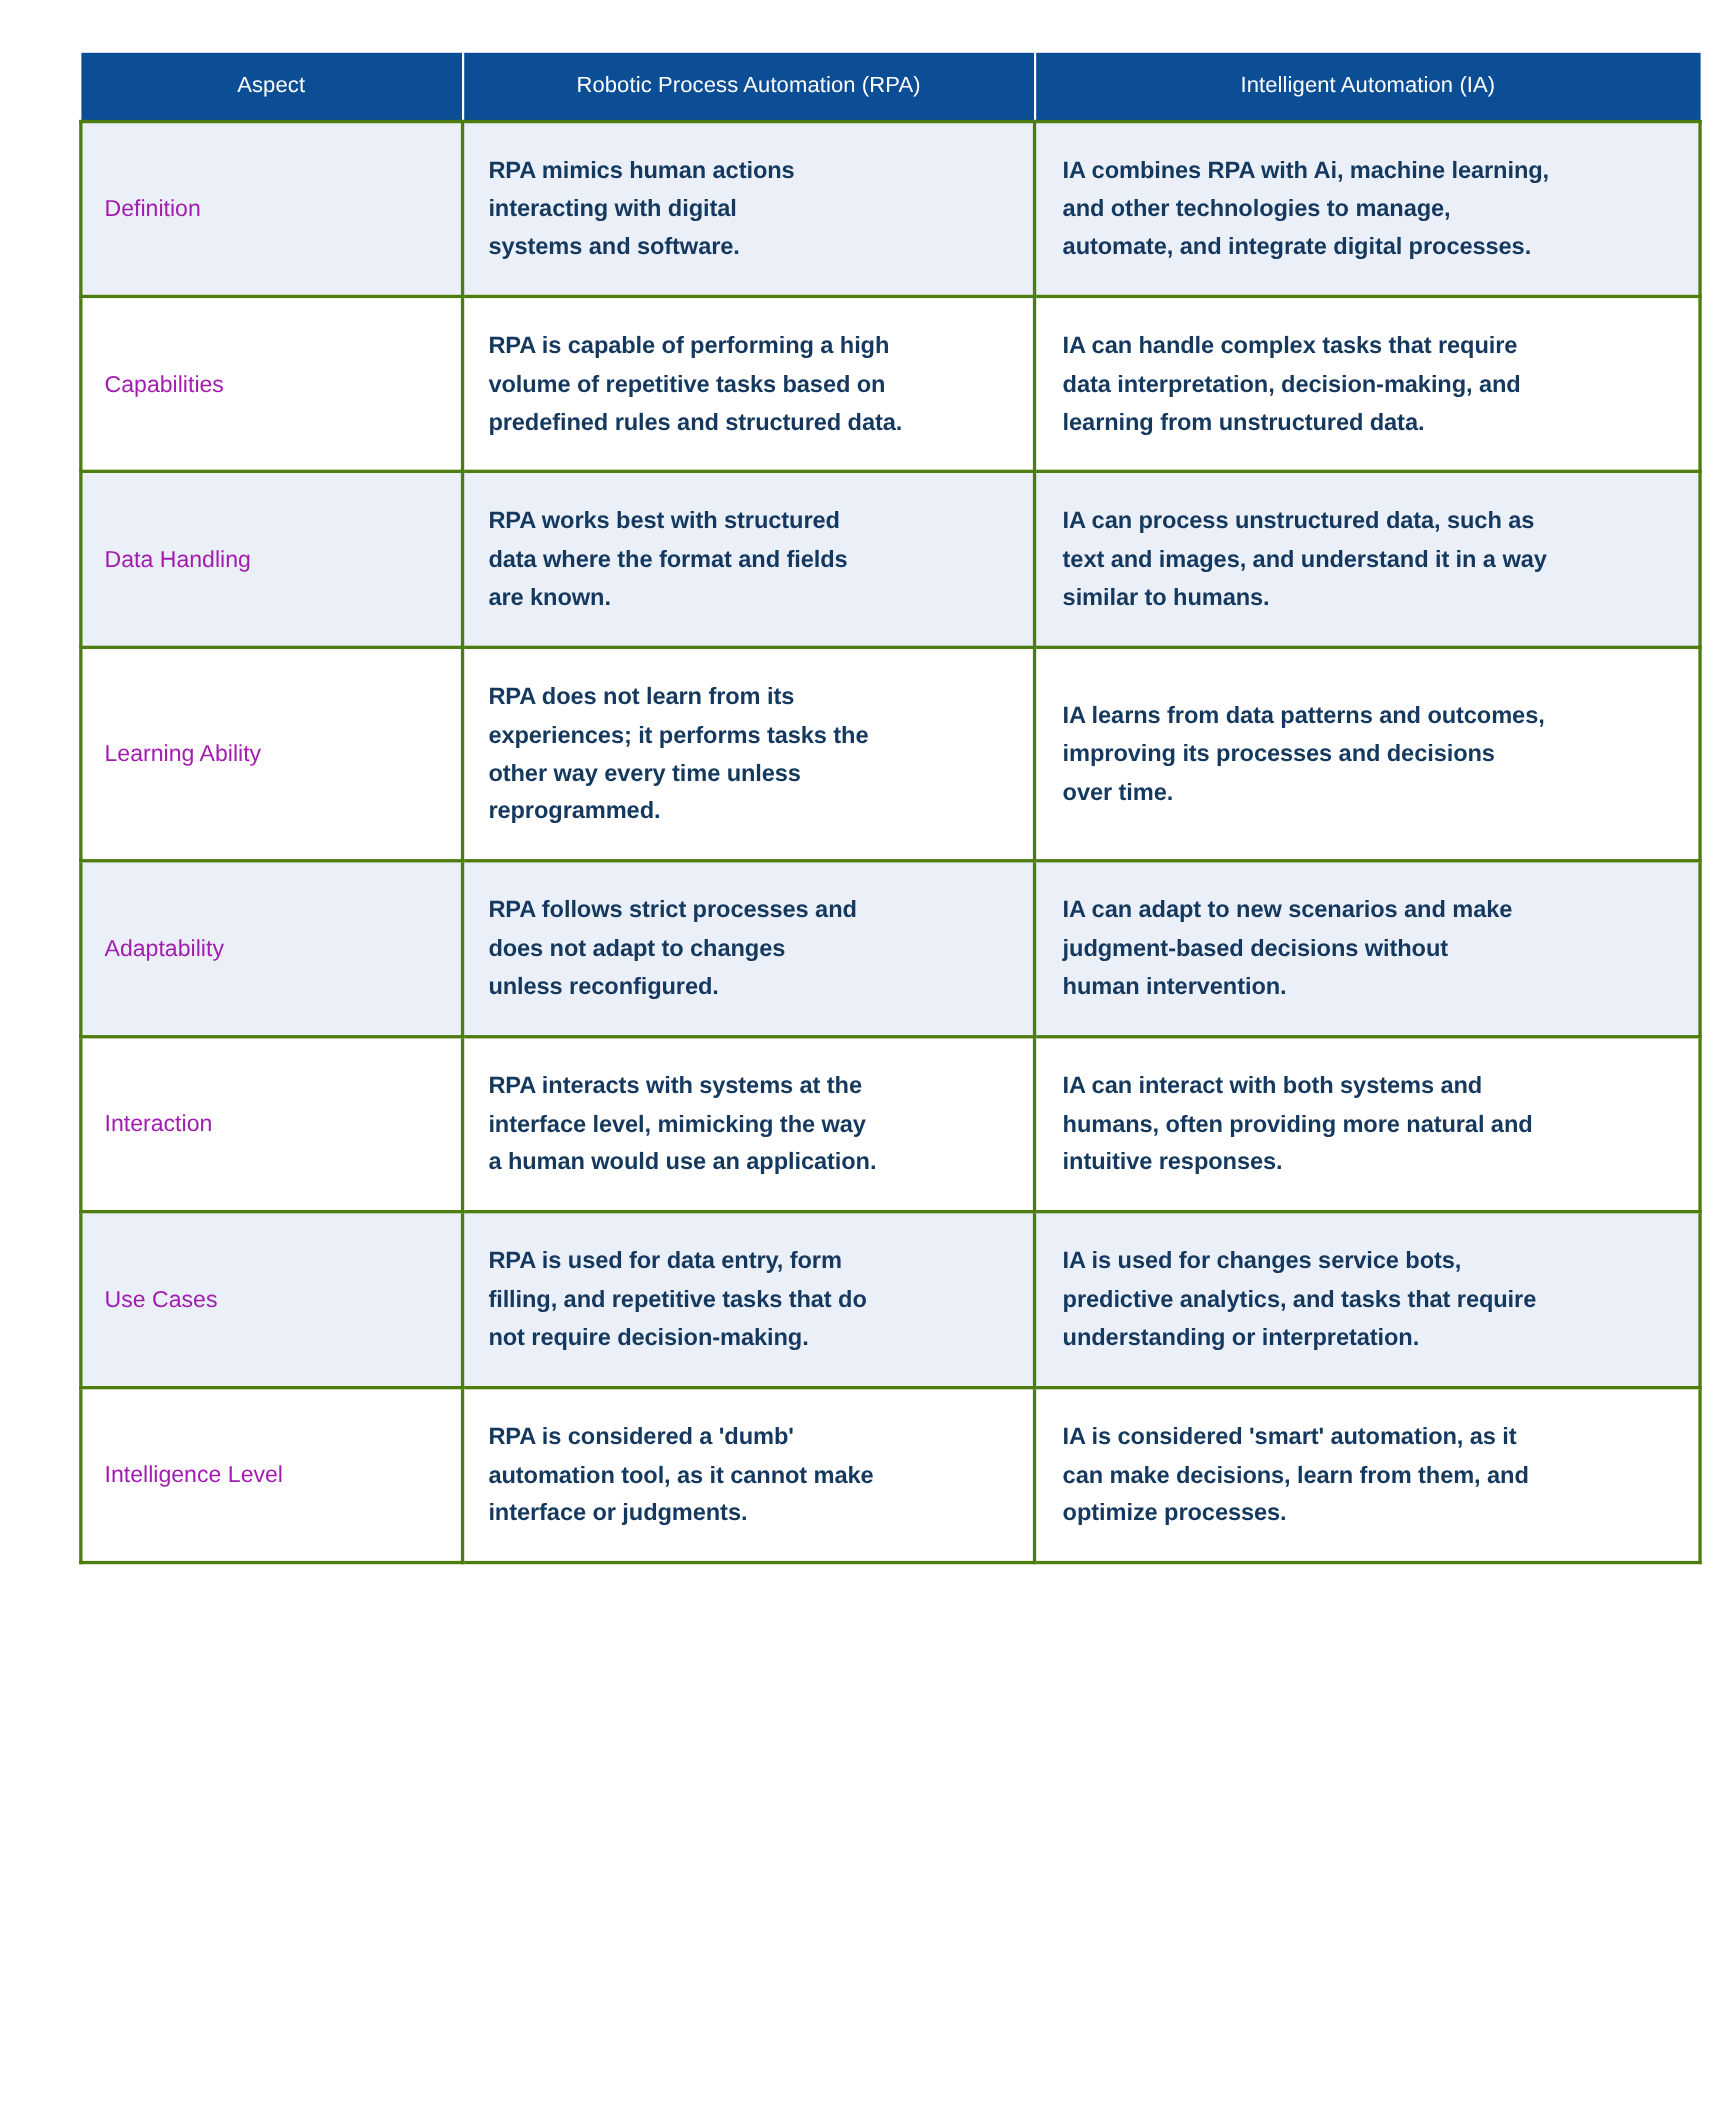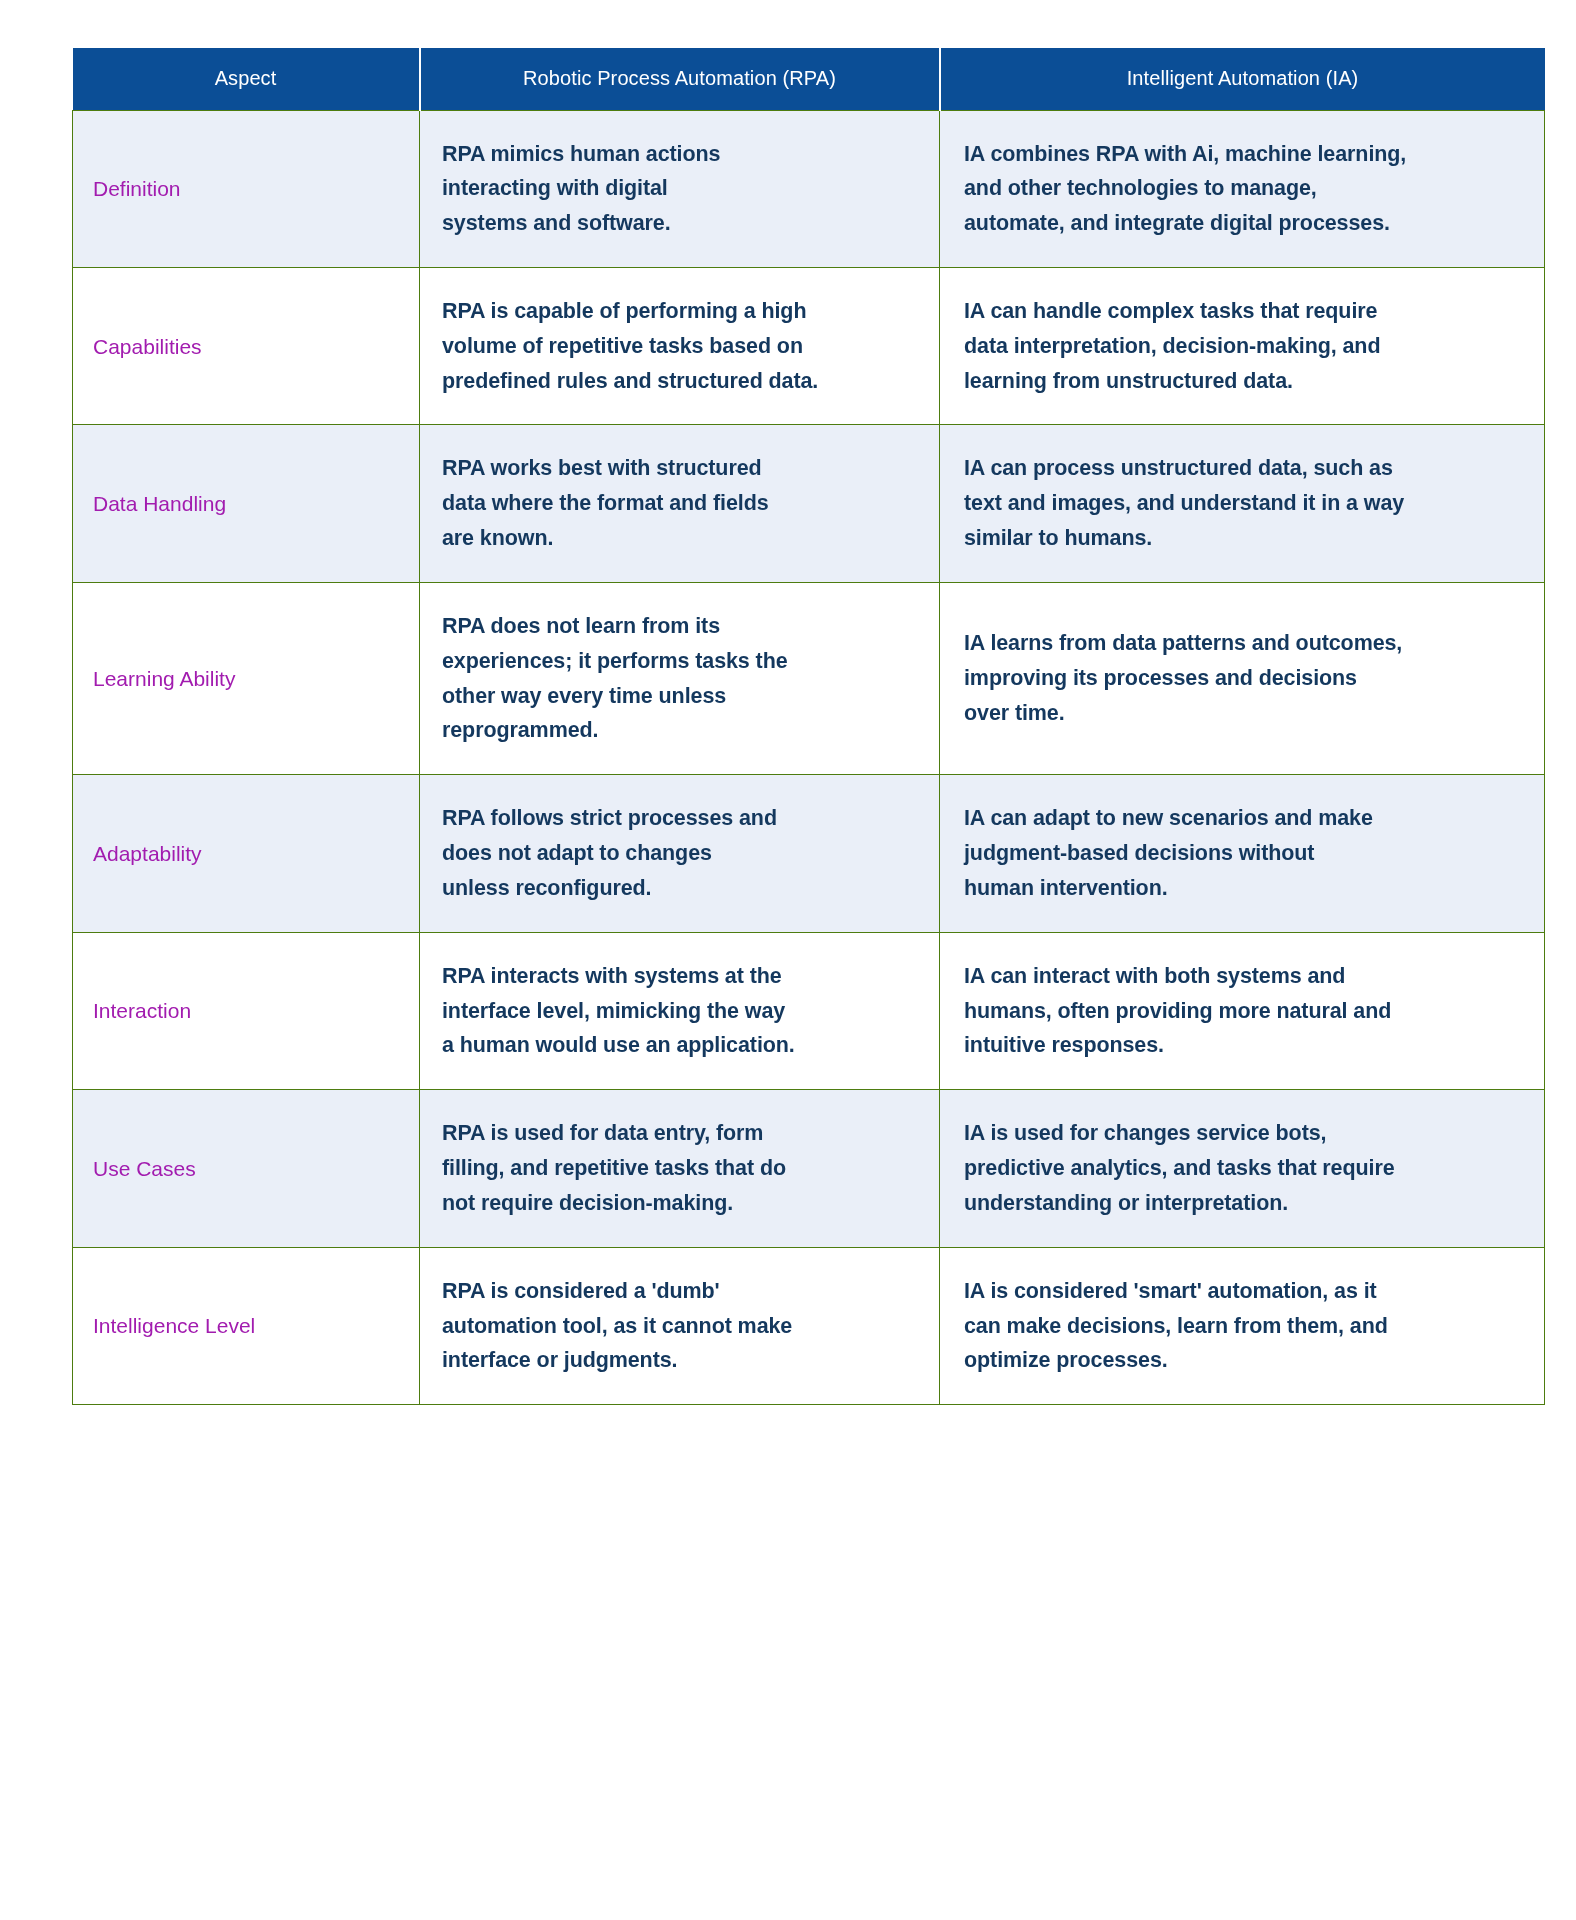--- a/index.html
+++ b/index.html
@@ -48,21 +48,21 @@
     vertical-align: middle;
     border: none;
     box-sizing: border-box;
   }
   thead th.hsep {
     border-left: 2px solid #ffffff;
     text-align: center;
   }
 
   tbody td {
-    border: 1px solid #4d7c0f;
+    border: 3px solid #4d7c0f;
     vertical-align: middle;
     box-sizing: border-box;
     padding: 26px 26px;
   }
   tbody tr.alt td { background: #eaeff8; }
   tbody tr.plain td { background: #ffffff; }
 
   td.aspect {
     font-size: 21px;
     font-weight: 400;

